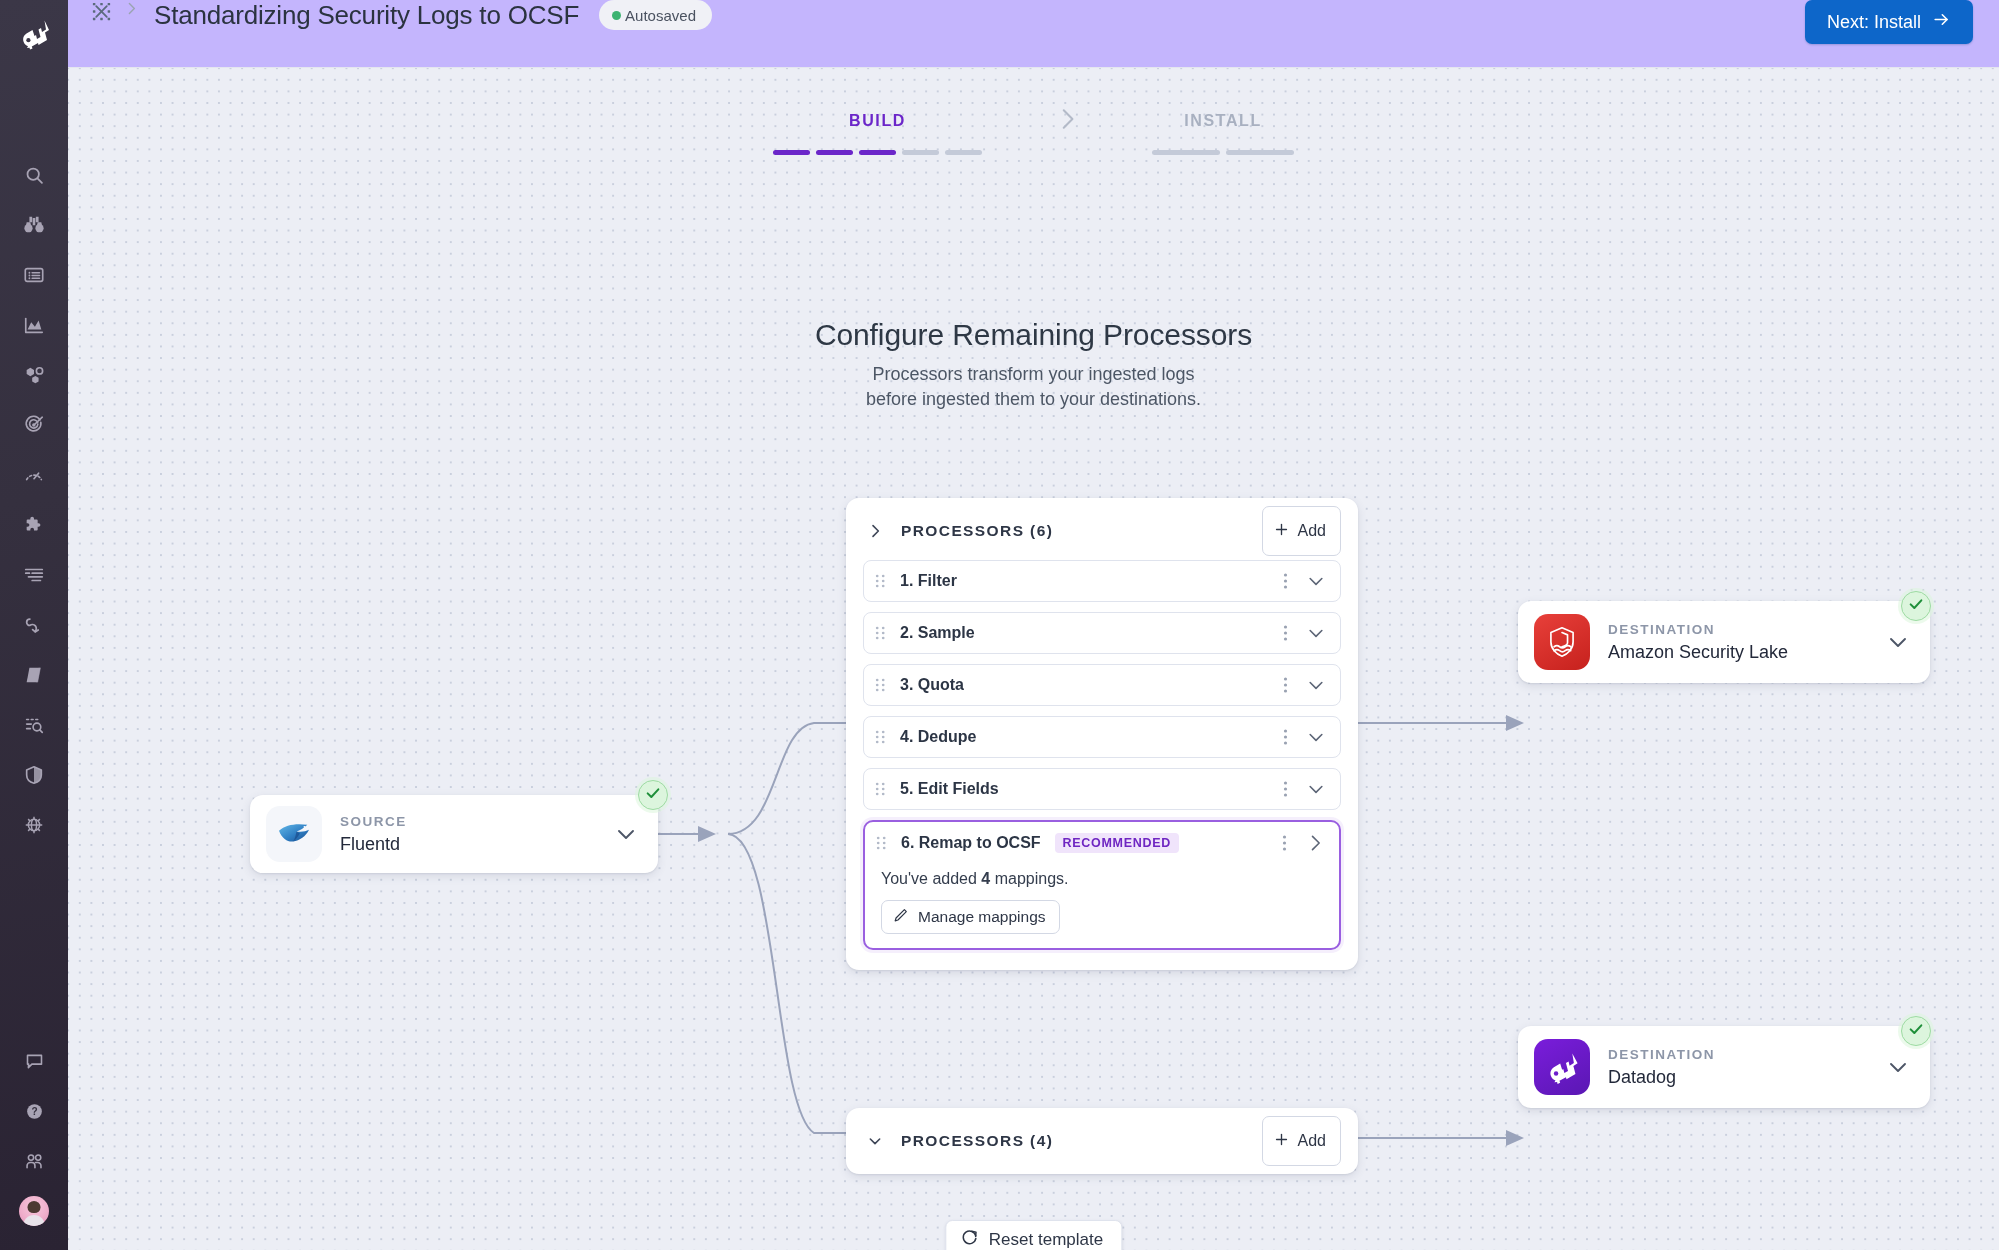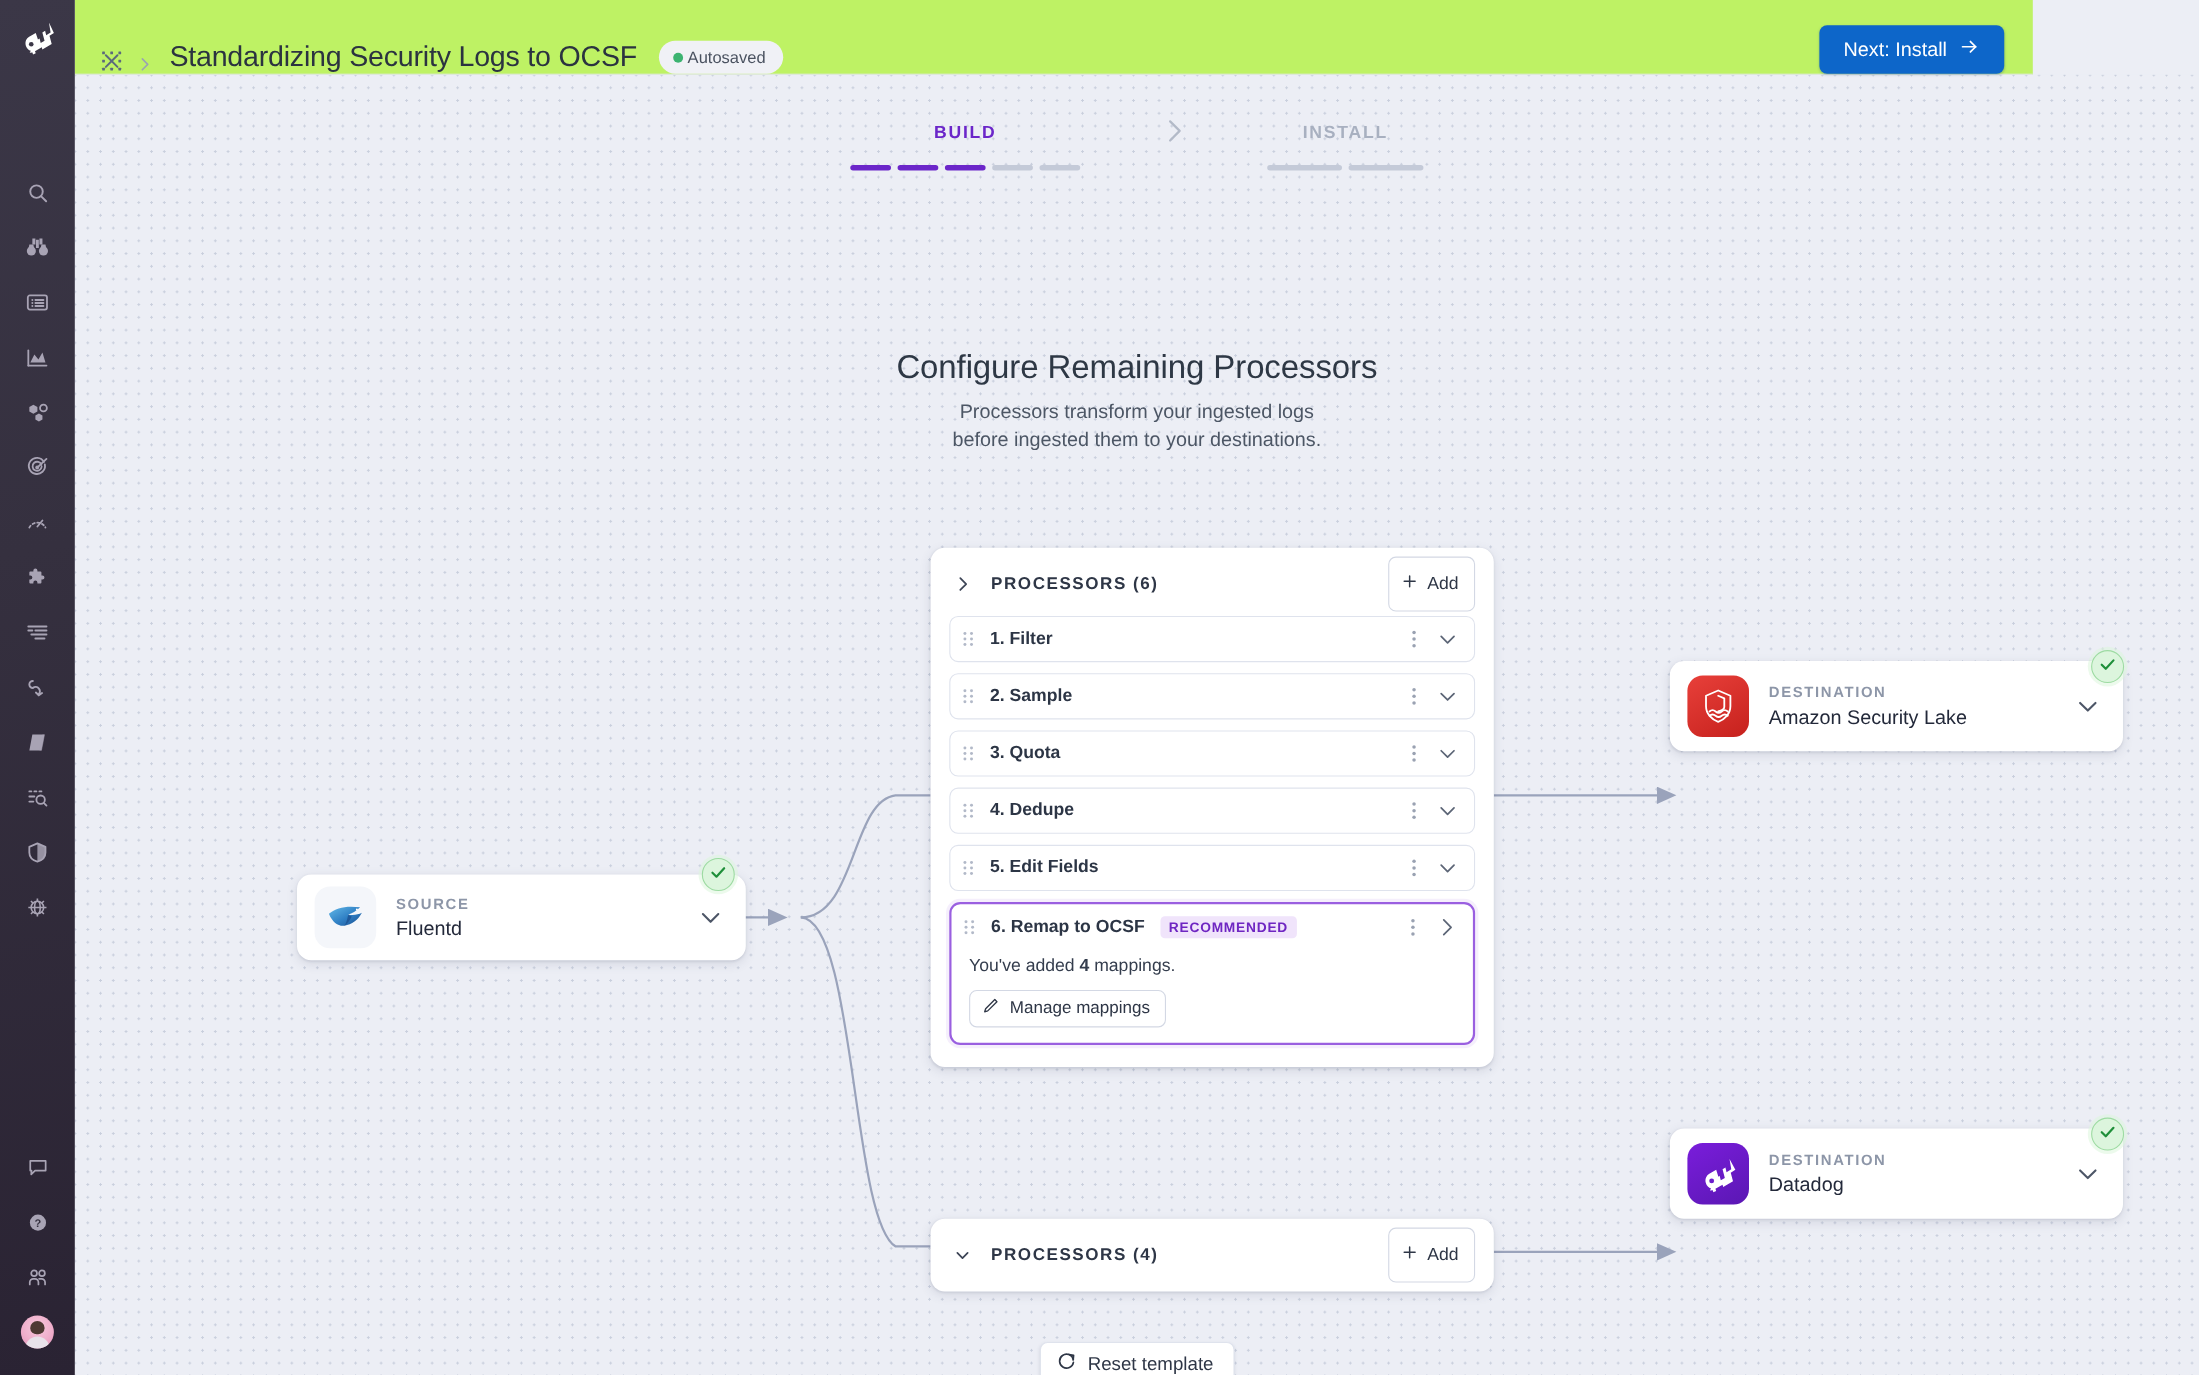--- a/index.html
+++ b/index.html
@@ -39,23 +39,23 @@
     width:13px; height:12px; border-radius:50% 50% 45% 45%; background:#4d3a33;
   }
   .avatar-img::after{
     content:""; position:absolute; left:50%; bottom:-2px; transform:translateX(-50%);
     width:22px; height:13px; border-radius:11px 11px 0 0; background:#e8e3ea;
   }
 
   
   #content { position: relative; width: 1931px; height: 1250px; }
   #topbar {
-    position: absolute; top:0; left:0; width: 1780px; height: 68px;
-    background: #bef264; border-bottom: 1px solid #e4e6ef;
-    display: flex; align-items: flex-end; z-index: 25;
+    position: absolute; top:0; left:0; width: 1931px; height: 68px;
+    background: #c4b5fd; border-bottom: 1px solid #e4e6ef;
+    display: flex; align-items: flex-start; z-index: 25;
   }
   #pipeline-icon { margin-left: 22px; color:#5b6a7c; display:flex; align-items:center; }
   #bc-chevron { margin-left: 10px; color:#9aa4b2; display:flex; align-items:center;}
   #page-title {
     margin-left: 14px; font-size: 26px; color: #2b3340; letter-spacing: -0.2px;
     font-weight: 400; white-space: nowrap;
   }
   #autosaved {
     margin-left: 20px; height: 30px; padding: 0 16px 0 13px;
     display: flex; align-items: center; gap: 4px;
@@ -126,21 +126,21 @@
   }
   .node-name { font-size: 18px; color:#23293a; margin-top: 5px; font-weight:400; }
   .node-chev { color:#4d5667; margin-right: 20px; display:flex; cursor:pointer; }
   .check-badge {
     position:absolute; width: 30px; height: 30px; border-radius: 50%;
     background:#dcf5dd; border: 1.5px solid #9ddba2;
     display:flex; align-items:center; justify-content:center;
     z-index: 18; box-shadow: 0 0 0 3px rgba(220,245,221,.55);
   }
 
-  #node-source { left: 182px; top: 727px; width: 408px; height: 78px; margin-left: 20px; }
+  #node-source { left: 182px; top: 727px; width: 408px; height: 78px; }
   #badge-source { left: 570px; top: 712px; }
   #node-asl { left: 1450px; top: 533px; width: 412px; height: 82px; }
   #badge-asl { left: 1833px; top: 523px; }
   #node-dd  { left: 1450px; top: 958px; width: 412px; height: 82px; }
   #badge-dd { left: 1833px; top: 948px; }
 
   
   .proc-panel {
     position:absolute; background:#fff; border-radius: 13px;
     box-shadow: 0 3px 10px rgba(60,70,100,.13), 0 1px 2px rgba(60,70,100,.10);

